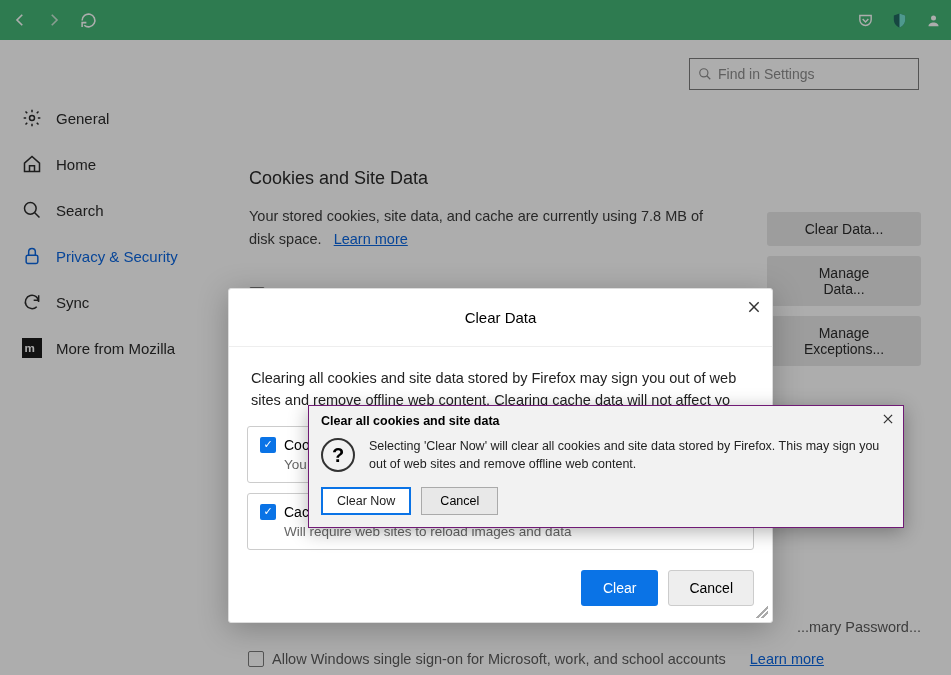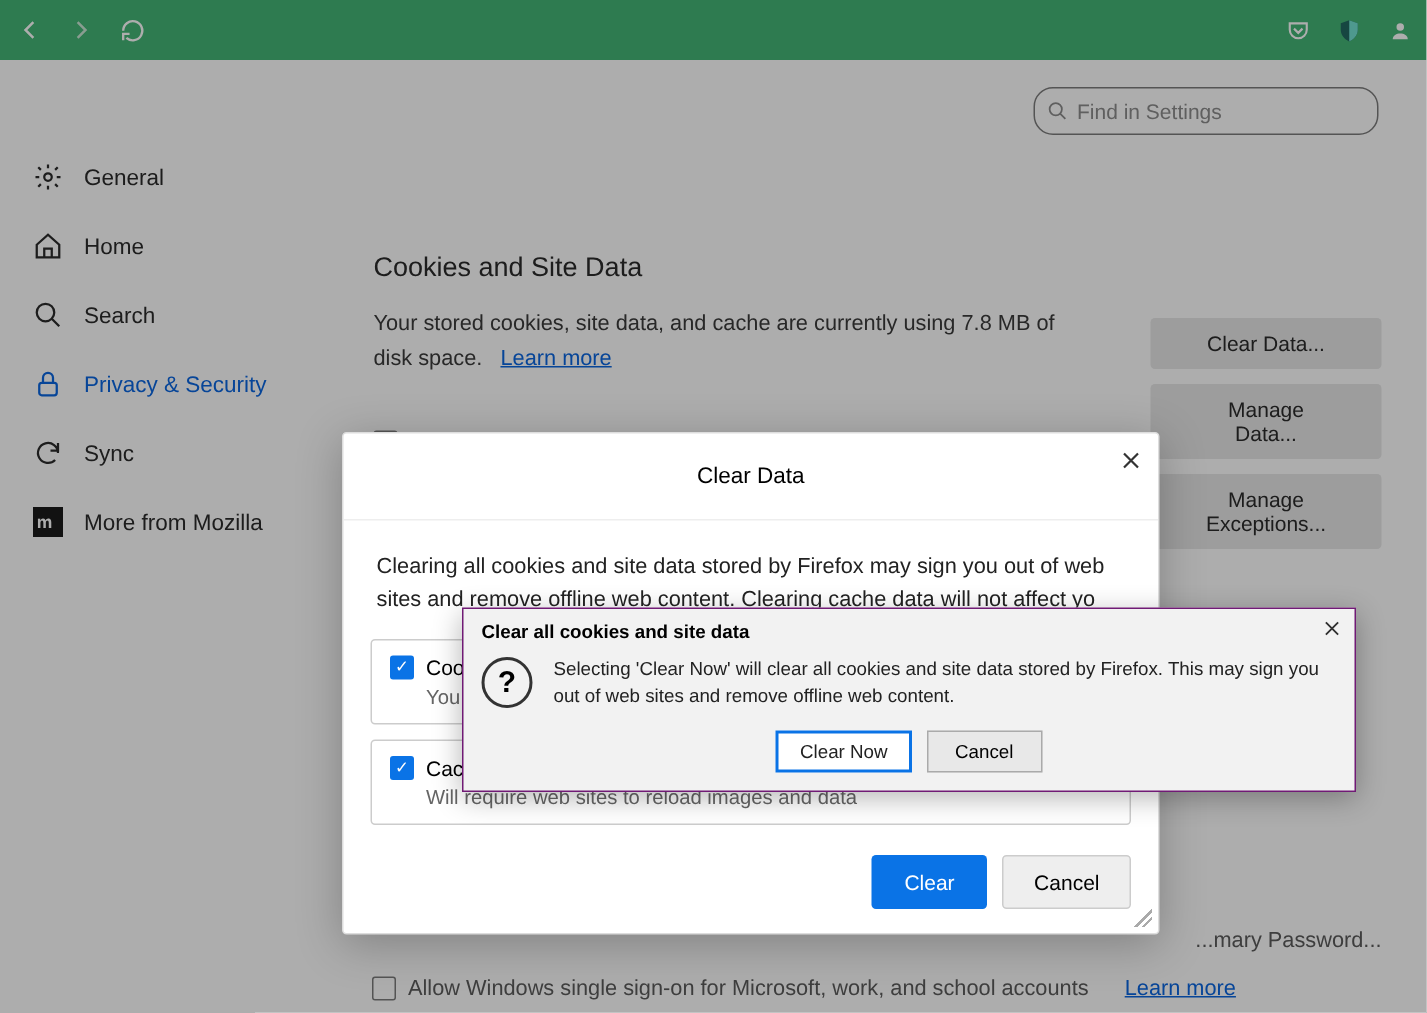--- a/index.html
+++ b/index.html
@@ -11,21 +11,21 @@
 .urlbar .url-text { font-size: 13px; color: #555; }
 .urlbar .star { margin-left: auto; color: #555; }
 .toolbar-right { margin-left: auto; display: flex; gap: 14px; align-items: center; }
 .toolbar-right .ticon { width: 20px; height: 20px; display:flex; align-items:center; justify-content:center; }
 .page { display: flex; height: calc(100% - 40px); position: relative; }
 .sidebar { width: 235px; padding: 55px 0 0 22px; }
 .side-item { display: flex; align-items: center; gap: 14px; height: 46px; font-size: 15px; color: #222; cursor: pointer; }
 .side-item.active { color: #0060df; }
 .side-item .sicon { width: 20px; height: 20px; display:flex; align-items:center; justify-content:center; }
 .content { flex: 1; padding: 20px 30px 0 14px; position: relative; }
-.search-box { position: absolute; right: 32px; top: 18px; width: 230px; height: 32px; border: 1px solid #777; border-radius: 13px; display: flex; align-items: center; padding: 0 8px; gap: 6px; font-size: 14px; color: #888; }
+.search-box { position: absolute; right: 32px; top: 18px; width: 230px; height: 32px; border: 1px solid #777; border-radius: 0; display: flex; align-items: center; padding: 0 8px; gap: 6px; font-size: 14px; color: #888; }
 .sect-title { font-size: 18px; font-weight: 400; margin-top: 108px; margin-bottom: 14px; color: #222; }
 .body-text { font-size: 14.5px; color: #333; line-height: 1.6; max-width: 460px; margin-top: 16px; }
 .body-text a { color: #0060df; text-decoration: underline; }
 .btn-stack { position: absolute; right: 30px; top: 172px; display: flex; flex-direction: column; gap: 10px; }
 .gray-btn { background: #e7e7e7; border: none; padding: 9px 30px; font-size: 14px; color: #222; cursor: pointer; width: 154px; text-align: center; border-radius: 3px; }
 .checkbox-row { display: flex; align-items: center; gap: 8px; font-size: 14.5px; margin-top: 36px; }
 .checkbox-row .cb { width: 16px; height: 16px; border: 1.5px solid #777; border-radius: 2px; }
 .lower-rows { position: absolute; bottom: 0; left: 248px; right: 30px; font-size: 14.5px; color: #555; }
 .lower-rows .row { display: flex; align-items: center; gap: 8px; padding: 8px 0; }
 .lower-rows a { color: #0060df; text-decoration: underline; }
@@ -41,21 +41,21 @@
 .modal-footer { display: flex; justify-content: flex-end; gap: 10px; padding: 10px 18px 16px; }
 .btn-primary { background: #0a73e6; color: #fff; border: none; padding: 9px 22px; font-size: 14px; border-radius: 3px; cursor: pointer; }
 .btn-default { background: #eee; border: 1px solid #ccc; padding: 9px 20px; font-size: 14px; border-radius: 3px; cursor: pointer; }
 .resizer { position:absolute; right:4px; bottom:4px; width:12px; height:12px; background:linear-gradient(135deg,transparent 50%,#aaa 50%,#aaa 60%,transparent 60%,transparent 70%,#aaa 70%,#aaa 80%,transparent 80%); }
 .confirm { position: absolute; left: 308px; top: 405px; width: 596px; background: #f2f2f2; border: 1px solid #701a75; box-shadow: 0 4px 18px rgba(0,0,0,0.3); z-index: 50; }
 .confirm-title { font-size: 12.5px; font-weight: 600; padding: 8px 12px 0; position: relative; }
 .confirm-title .xbtn { position: absolute; right: 8px; top: 6px; cursor: pointer; }
 .confirm-body { display: flex; gap: 14px; padding: 10px 12px 8px; }
 .qicon { width: 34px; height: 34px; border: 2.5px solid #333; border-radius: 50%; display:flex; align-items:center; justify-content:center; font-size: 20px; font-weight:bold; flex-shrink:0; }
 .confirm-text { font-size: 12.5px; color: #222; line-height: 1.4; }
-.confirm-footer { display: flex; justify-content: center; gap: 10px; padding: 6px 12px 12px; }
+.confirm-footer { display: flex; justify-content: flex-start; gap: 10px; padding: 6px 12px 12px; }
 .btn-outlined { background: #fff; border: 2px solid #0a73e6; color: #222; padding: 5px 14px; font-size: 12.5px; cursor: pointer; }
 .btn-plain { background: #e8e8e8; border: 1px solid #aaa; padding: 5px 18px; font-size: 12.5px; cursor: pointer; }
 svg { display: block; }
 </style>
 </head>
 <body>
 
 <div class="toolbar">
   <div class="nav-btn">
       <svg width="18" height="18" viewBox="0 0 24 24" fill="none" stroke="#fff" stroke-width="2.2">

